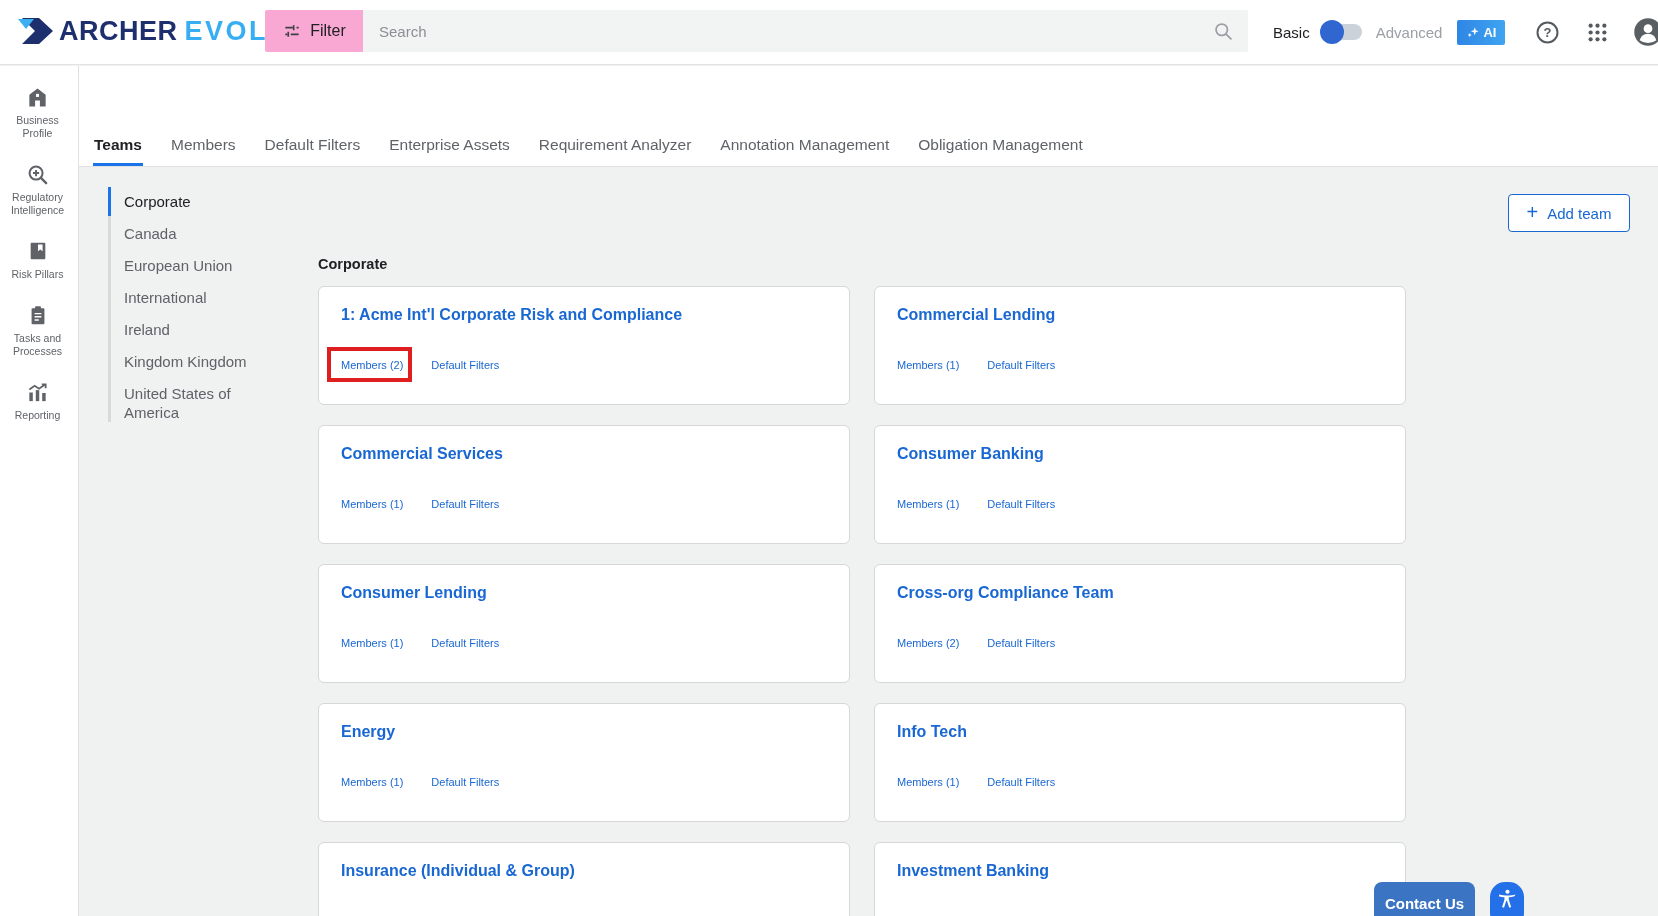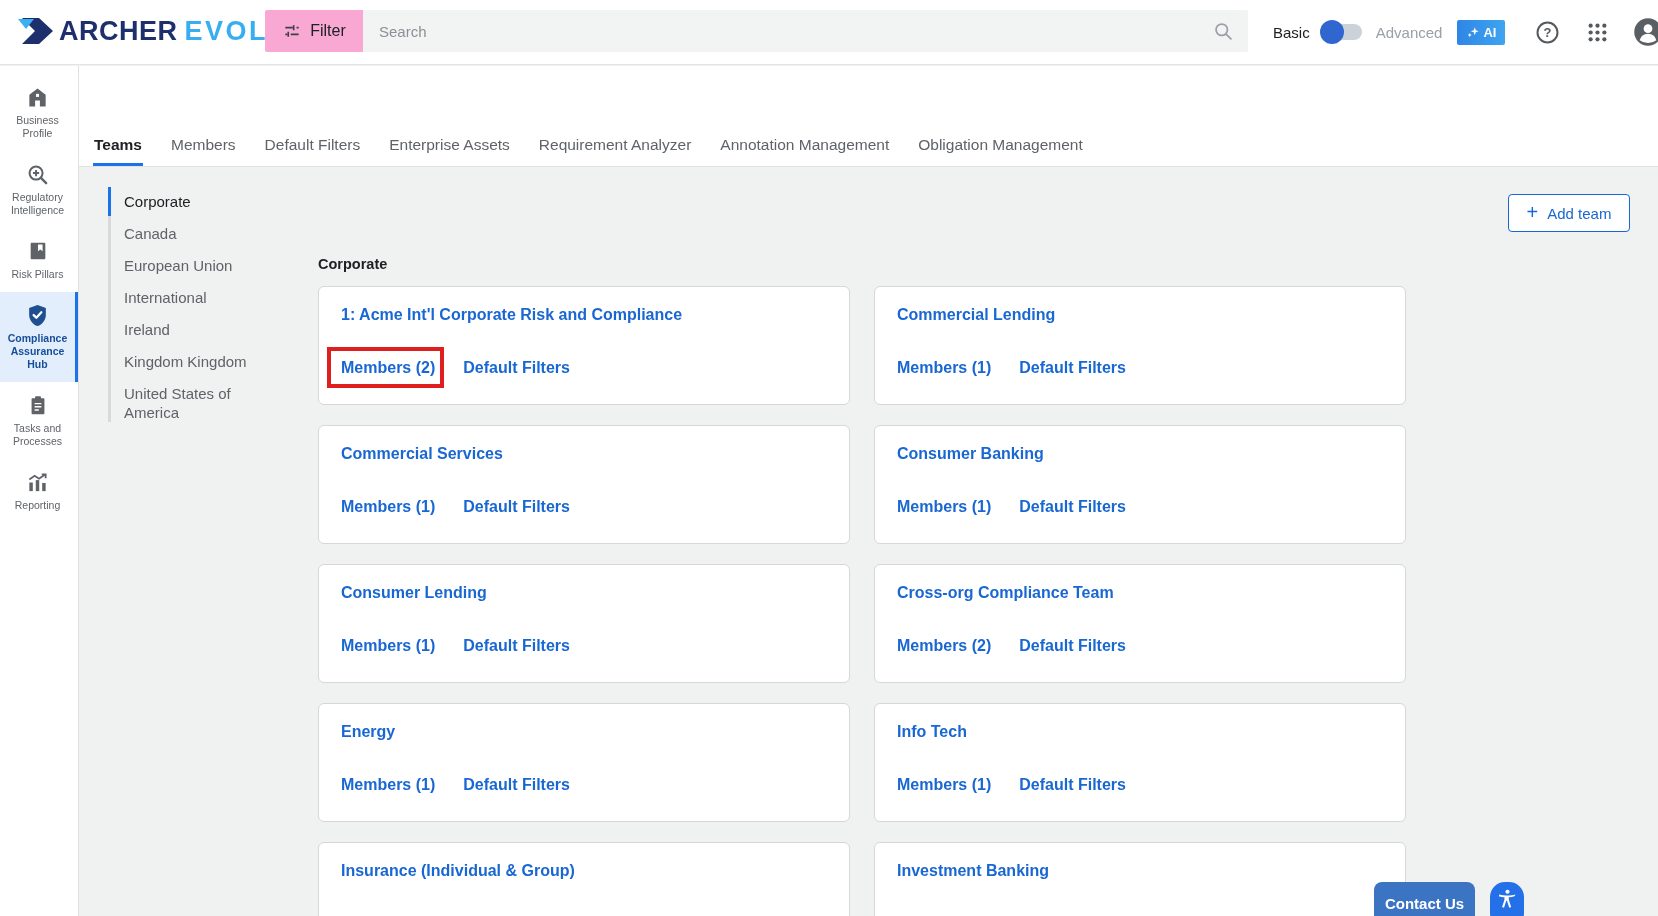--- a/index.html
+++ b/index.html
@@ -81,21 +81,21 @@
   .add-team .plus { font-size:20px; line-height:20px; font-weight:normal; margin-top:-2px; }
 
   .cards-area { position:absolute; left:318px; top:256px; }
   .group-label { font-size:14.5px; color:#202124; font-weight:bold; margin-bottom:14px; }
   .cards-grid { display:grid; grid-template-columns:532px 532px; column-gap:24px; row-gap:20px; }
   .team-card { position:relative; height:119px; background:#fff; border:1px solid #d7d7d7;
                border-radius:6px; }
   .card-title { position:absolute; left:22px; top:19px; font-size:16px; font-weight:bold;
                 color:#1967d2; text-decoration:none; cursor:pointer; white-space:nowrap; }
   .card-links { position:absolute; left:22px; top:72px; display:flex; gap:28px; }
-  .card-link { position:relative; font-size:16px; font-weight:bold; color:#1967d2;
+  .card-link { position:relative; font-size:11px; font-weight:normal; color:#1967d2;
                text-decoration:none; cursor:pointer; white-space:nowrap; }
   .redbox { position:absolute; left:-14px; right:-9px; top:-12px; bottom:-11px;
             border:4px solid #df1f1f; pointer-events:none; }
 
   .contact-us { position:absolute; left:1374px; top:882px; width:101px; height:42px;
                 background:#3c74c4; border:none; border-radius:8px; color:#fff; font-weight:bold;
                 font-size:15px; cursor:pointer; z-index:30; font-family:"Liberation Sans",sans-serif; }
   .a11y-btn { position:absolute; left:1490px; top:882px; width:34px; height:46px; background:#2470e8;
               border:none; border-radius:15px; display:flex; align-items:flex-start; padding-top:6px;
               justify-content:center; cursor:pointer; z-index:30; }
@@ -199,29 +199,20 @@
 
       <div class="side-item">
         <span class="s-icon">
           <svg width="22" height="22" viewBox="0 0 24 24">
             <path fill="currentColor" fill-rule="evenodd" d="M5 3h14c.6 0 1 .4 1 1v16c0 .6-.4 1-1 1H5c-.6 0-1-.4-1-1V4c0-.6.4-1 1-1zm7 2v7.4l2.5-2.1 2.5 2.1V5z"></path>
           </svg>
         </span>
         <span class="s-label">Risk Pillars</span>
       </div>
 
-      <div class="side-item active">
-        <span class="s-icon">
-          <svg width="25" height="25" viewBox="0 0 24 24">
-            <path fill="#1d4f91" d="M12 1.8 4 4.8v6.4c0 5 3.4 9.4 8 10.9 4.6-1.5 8-5.9 8-10.9V4.8z"></path>
-            <path d="m8.3 11.6 2.6 2.6 4.8-5.3" stroke="#fff" stroke-width="2.2" fill="none" stroke-linecap="round" stroke-linejoin="round"></path>
-          </svg>
-        </span>
-        <span class="s-label">Compliance Assurance Hub</span>
-      </div>
 
       <div class="side-item">
         <span class="s-icon">
           <svg width="22" height="22" viewBox="0 0 24 24">
             <path fill="currentColor" d="M6 4.5h12c.6 0 1 .4 1 1V21c0 .6-.4 1-1 1H6c-.6 0-1-.4-1-1V5.5c0-.6.4-1 1-1z"></path>
             <rect x="8.8" y="2.4" width="6.4" height="4" rx="1" fill="currentColor"></rect>
             <path d="M8.3 10.5h7.4M8.3 14h7.4M8.3 17.5h4.6" stroke="#fff" stroke-width="1.6"></path>
           </svg>
         </span>
         <span class="s-label">Tasks and Processes</span>

